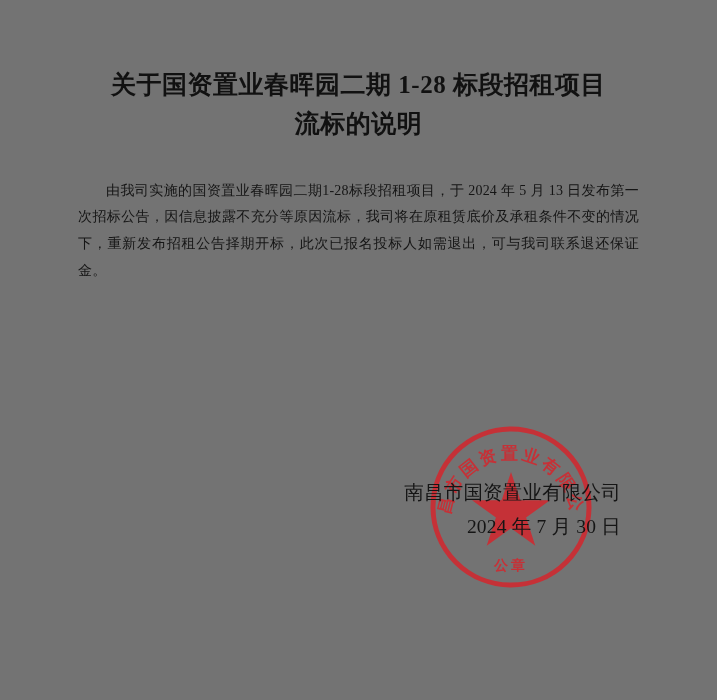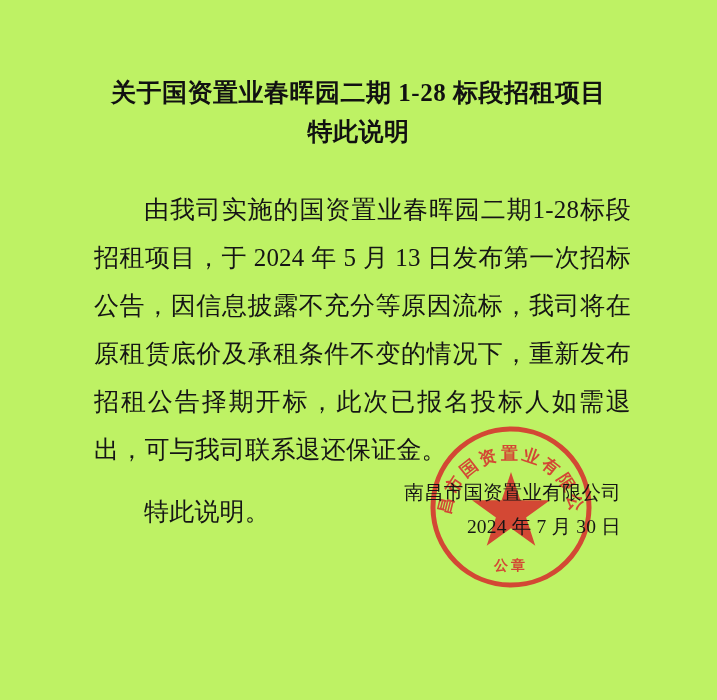--- a/index.html
+++ b/index.html
@@ -12,42 +12,42 @@
     background: #ffffff;
     font-family: "Liberation Serif", "DejaVu Serif", serif;
     color: #1a1a1a;
     overflow: hidden;
   }
   .page {
     position: relative;
     width: 717px;
     height: 700px;
     box-sizing: border-box;
-    padding: 12px;
-    background: #bef264;
+    padding: 4px;
+    background: #737373;
   }
   .doc-title {
     margin: 0;
     padding: 62px 96px 0 96px;
     text-align: center;
     font-size: 25px;
     font-weight: bold;
     line-height: 1.55;
     letter-spacing: 0.5px;
     color: #111111;
   }
   .title-line {
     display: block;
   }
   .body-text {
     padding: 34px 74px 0 74px;
   }
   .para {
-    margin: 0 0 4px 8px;
-    font-size: 25px;
+    margin: 0 0 4px 0;
+    font-size: 14px;
     line-height: 1.92;
     text-align: justify;
     text-justify: inter-ideograph;
     text-indent: 2em;
     color: #151515;
     letter-spacing: 0.2px;
   }
   .para.last {
     margin-top: 14px;
   }
@@ -85,26 +85,25 @@
     fill: #d8232a;
   }
 </style>
 </head>
 <body>
 
 <div class="page">
 
   <h1 class="doc-title">
     <span class="title-line">关于国资置业春晖园二期 1-28 标段招租项目</span>
-    <span class="title-line">特此说明</span>
+    <span class="title-line">流标的说明</span>
   </h1>
 
   <div class="body-text">
     <p class="para">由我司实施的国资置业春晖园二期1-28标段招租项目，于 2024 年 5 月 13 日发布第一次招标公告，因信息披露不充分等原因流标，我司将在原租赁底价及承租条件不变的情况下，重新发布招租公告择期开标，此次已报名投标人如需退出，可与我司联系退还保证金。</p>
-    <p class="para last">特此说明。</p>
   </div>
 
   <div class="stamp">
     <svg viewBox="0 0 166 166" xmlns="http://www.w3.org/2000/svg" aria-hidden="true">
       <defs>
         <path id="ringPath" d="M 83,83 m -60,0 a 60,60 0 1,1 120,0" fill="none"></path>
         <path id="ringPathTop" d="M 22,96 A 61,61 0 1 1 144,96" fill="none"></path>
       </defs>
       <circle cx="83" cy="83" r="78" fill="none" stroke="#d8232a" stroke-width="5"></circle>
       <polygon points="83,48 92.4,76.2 122,76.2 98.1,93.6 107.3,121.8 83,104.3 58.7,121.8 67.9,93.6 44,76.2 73.6,76.2" fill="#d8232a"></polygon>

